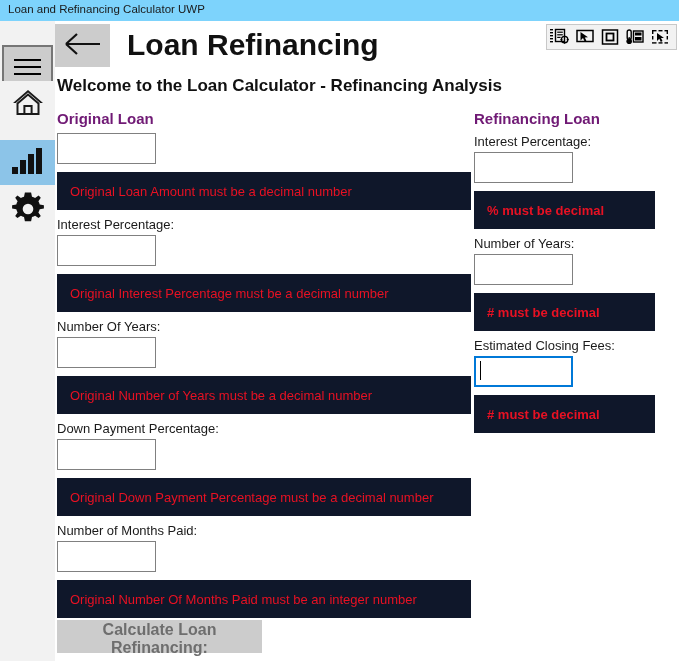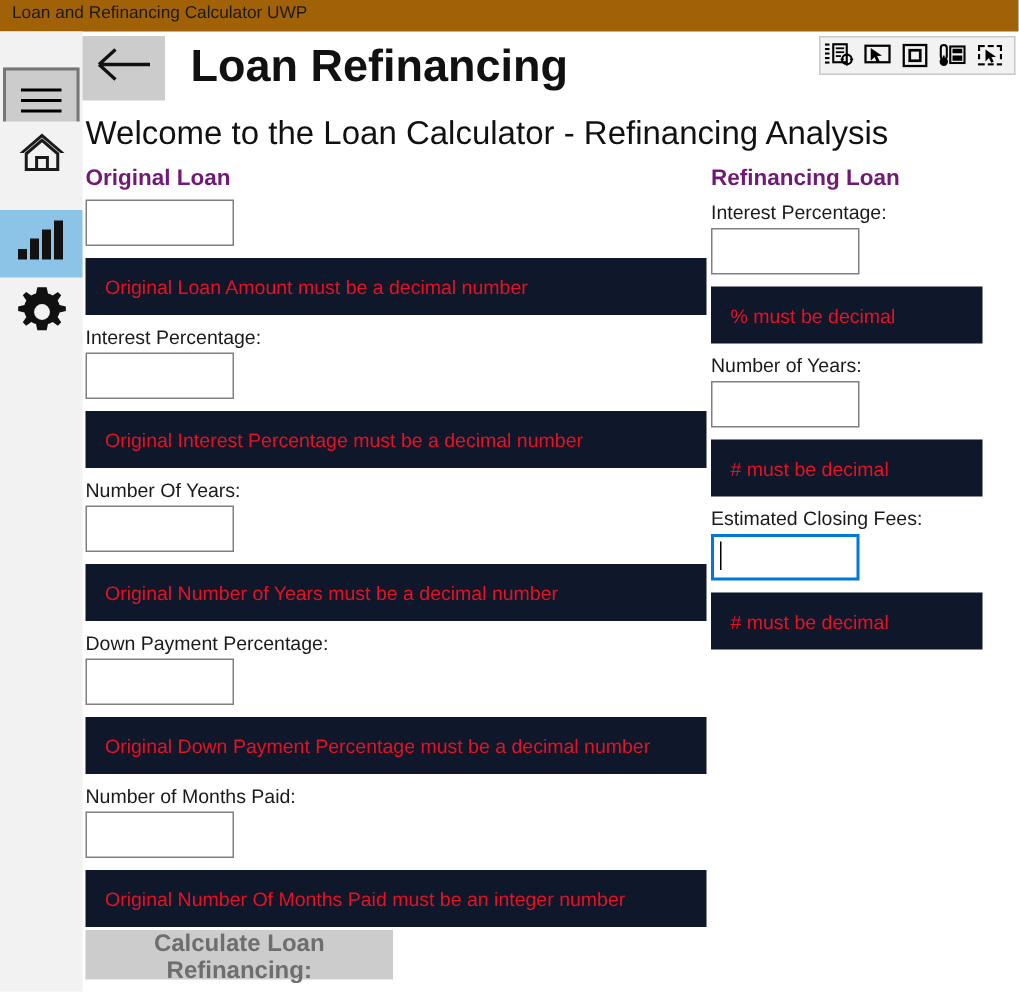--- a/index.html
+++ b/index.html
@@ -7,21 +7,21 @@
     margin: 0; padding: 0;
     width: 679px; height: 661px;
     background: #ffffff;
     font-family: "Liberation Sans", sans-serif;
     overflow: hidden;
   }
 
   
   #titlebar {
     position: absolute; left: 0; top: 0; width: 679px; height: 21px;
-    background: #a16207;
+    background: #7dd3fc;
   }
   #titlebar-text {
     position: absolute; left: 8px; top: 3px;
     font-size: 11.5px; color: #1a1a1a; white-space: nowrap;
   }
 
   
   #inspector-toolbar {
     position: absolute; left: 546px; top: 24px; width: 131px; height: 26px;
     background: #f2f2f2; border: 1px solid #c8c8c8;
@@ -60,21 +60,21 @@
     position: absolute; left: 55px; top: 24px; width: 55px; height: 43px;
     background: #cccccc;
     display: flex; align-items: center; justify-content: center;
   }
   #page-title {
     position: absolute; left: 127px; top: 28px;
     font-size: 30px; font-weight: bold; color: #111111; white-space: nowrap;
   }
   #welcome-heading {
     position: absolute; left: 57px; top: 76px;
-    font-size: 22px; font-weight: normal; color: #111111; white-space: nowrap;
+    font-size: 17px; font-weight: bold; color: #111111; white-space: nowrap;
   }
 
   
   #col-left  { position: absolute; left: 57px;  top: 110px; width: 414px; }
   #col-right { position: absolute; left: 474px; top: 110px; width: 181px; }
 
   .col-heading {
     font-size: 15px; font-weight: bold; color: #701a75;
     margin: 0 0 4px 0; height: 19px; white-space: nowrap;
   }
@@ -103,21 +103,21 @@
     background: #0f172a;
     height: 38px;
     display: flex; align-items: center;
     margin-top: 6px; margin-bottom: 6px;
   }
   .error-box .msg {
     color: #e81123; font-size: 13px;
     padding-left: 13px; white-space: nowrap;
   }
   #col-left .error-box  { width: 414px; }
-  #col-right .error-box { width: 181px; }
+  #col-right .error-box { width: 181px; font-weight: bold; }
 
   
   #calculate-button {
     position: absolute; left: 57px; top: 620px;
     width: 205px; height: 33px;
     background: #cccccc; border: none;
     color: #6e6e6e; font-size: 16px; font-weight: bold;
     font-family: "Liberation Sans", sans-serif;
     text-align: center;
   }

